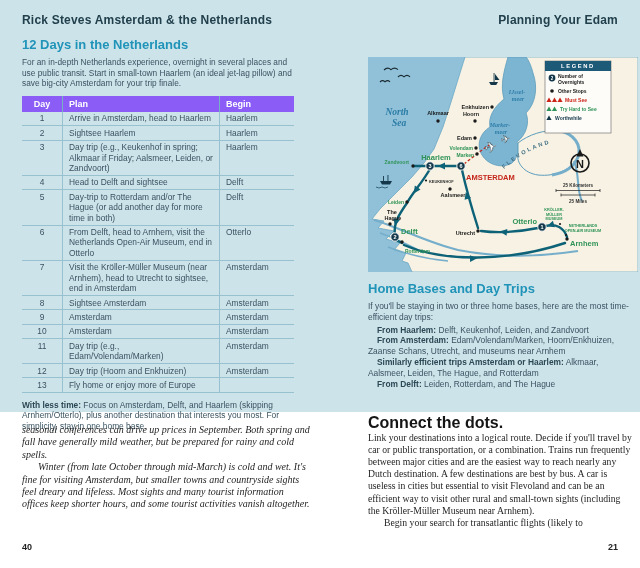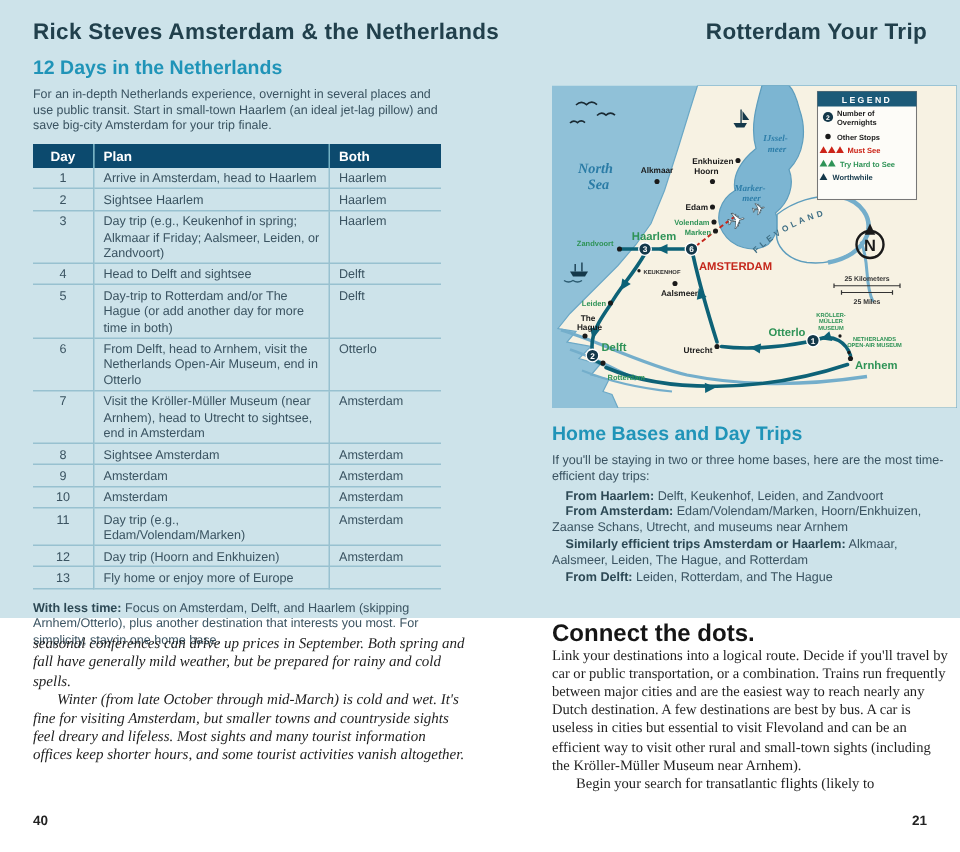--- a/index.html
+++ b/index.html
@@ -1,26 +1,26 @@
 <!DOCTYPE html>
 <html><head>
 <meta charset="utf-8">
 <style>
   html,body{margin:0;padding:0;background:#e8e8e8;}
   .spread{position:relative;width:640px;height:568px;background:#ffffff;overflow:hidden;
           font-family:"Liberation Sans",sans-serif;}
   .blue-panel{position:absolute;left:0;top:0;width:640px;height:412px;background:#cde3ea;}
-  .runhead{position:absolute;top:13px;font-size:15px;font-weight:bold;color:#21404c;letter-spacing:.2px;}
+  .runhead{position:absolute;top:13px;font-size:12px;font-weight:bold;color:#21404c;letter-spacing:.2px;}
   .runhead.left{left:22px;}
   .runhead.right{right:22px;}
   .section-title{margin:0 0 5px 0;font-size:13px;font-weight:bold;color:#2094b8;}
   .itin{position:absolute;left:22px;top:37px;width:276px;color:#3a5361;}
   .itin .intro{margin:0 0 7px 0;font-size:8.3px;line-height:10.5px;}
   table.days{width:272px;border-collapse:collapse;table-layout:fixed;font-size:8.4px;line-height:10.4px;color:#3a5361;}
-  table.days th{background:#0c4a6e;color:#fff;font-size:9px;text-align:left;padding:3px 6px;border-right:1px solid #74b2c4;}
+  table.days th{background:#8b5cf6;color:#fff;font-size:9px;text-align:left;padding:3px 6px;border-right:1px solid #74b2c4;}
   table.days th.c-day{width:36px;text-align:center;padding:3px 2px;}
   table.days th.c-sleep{width:62px;border-right:none;}
   table.days td{vertical-align:top;padding:1.5px 6px;border-bottom:1px solid #98c1d0;border-right:1px solid #98c1d0;}
   table.days td.day{text-align:center;padding:1.5px 2px;}
   table.days td.sleep{border-right:none;}
   .note{margin:7px 0 0 0;font-size:8.4px;line-height:10.5px;}
   .note b,.hb b{color:#2c4854;}
   .map-wrap{position:absolute;left:368px;top:57px;width:270px;height:215px;}
   .hb{position:absolute;left:368px;top:281px;width:263px;color:#3a5361;}
   .hb p{margin:0;font-size:8.4px;line-height:10.8px;}
@@ -37,31 +37,31 @@
   .pageno.left{left:22px;}
   .pageno.right{right:22px;}
 </style>
 </head>
 <body>
 
 <div class="spread">
   <div class="blue-panel"></div>
 
   <div class="runhead left">Rick Steves Amsterdam &amp; the Netherlands</div>
-  <div class="runhead right">Rotterdam Your Trip</div>
+  <div class="runhead right">Planning Your Edam</div>
 
   <section class="itin">
     <h1 class="section-title">12 Days in the Netherlands</h1>
     <p class="intro">For an in-depth Netherlands experience, overnight in several places and use public transit. Start in small-town Haarlem (an ideal jet-lag pillow) and save big-city Amsterdam for your trip finale.</p>
     <table class="days">
       <thead>
         <tr>
           <th class="c-day">Day</th>
           <th>Plan</th>
-          <th class="c-sleep">Both</th>
+          <th class="c-sleep">Begin</th>
         </tr>
       </thead>
       <tbody>
         <tr>
             <td class="day">1</td>
             <td>Arrive in Amsterdam, head to Haarlem</td>
             <td class="sleep">Haarlem</td>
           </tr>
         <tr>
             <td class="day">2</td>

